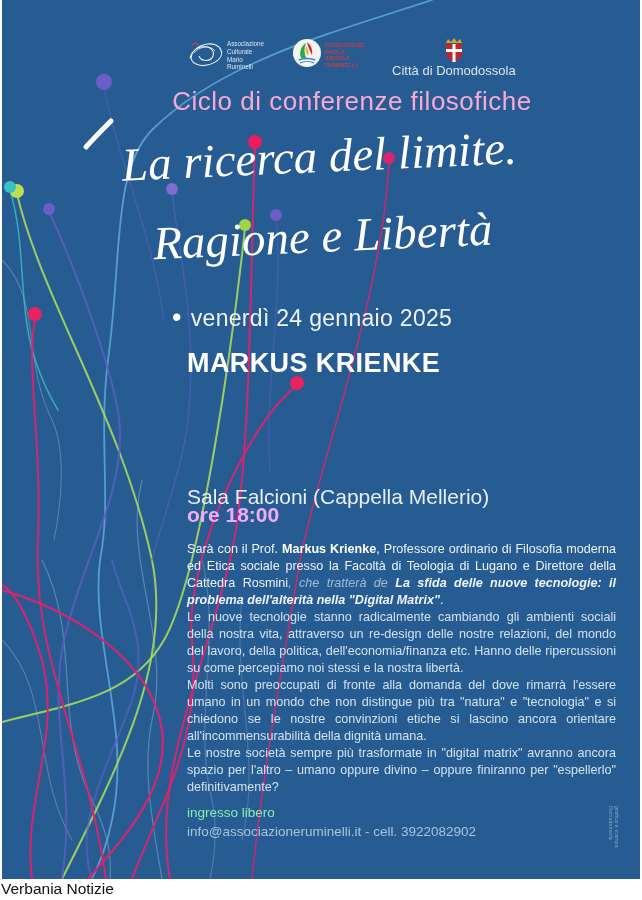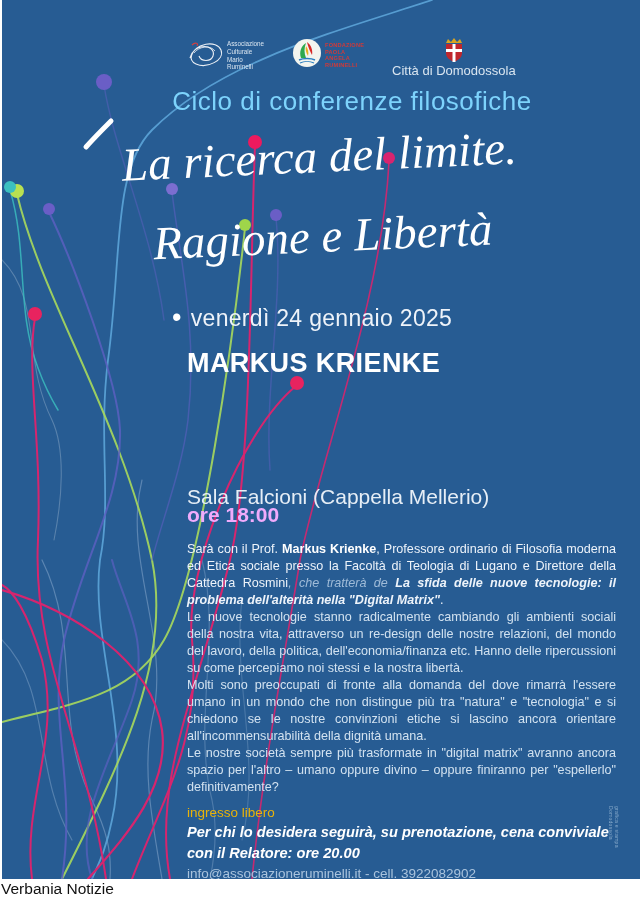--- a/index.html
+++ b/index.html
@@ -19,21 +19,21 @@
   .logo-assoc .txt{margin-left:2px;margin-top:4px;}
   .logo-assoc .txt div{font-size:6.3px;line-height:7.8px;color:#d9e5f0;}
   .logo-fond{display:flex;align-items:flex-start;margin-top:2px;}
   .logo-fond .txt{margin-left:3px;margin-top:4px;}
   .logo-fond .txt div{font-size:5.6px;line-height:6.6px;font-weight:700;color:#cf3a3a;letter-spacing:.2px;}
   .logo-city{display:flex;flex-direction:column;align-items:center;margin-top:1px;}
   .logo-city .lbl{font-size:13px;color:#d9e5f0;white-space:nowrap;}
 
   .series-title{
     position:absolute;left:60px;top:86px;width:580px;text-align:center;
-    font-size:26px;font-weight:300;color:#7dd3fc;letter-spacing:.5px;
+    font-size:26px;font-weight:300;color:#f9a8d4;letter-spacing:.5px;
   }
   .main-title{
     position:absolute;left:14px;top:116px;width:610px;text-align:center;
     font-family:cursive;font-style:italic;color:#ffffff;
     font-size:47px;line-height:80px;transform:rotate(-2.5deg);
   }
   .date-line{
     position:absolute;left:170px;top:302px;color:#eef3f9;
     font-size:23px;font-weight:300;letter-spacing:.3px;
   }
@@ -48,21 +48,21 @@
     position:absolute;left:185px;top:541px;width:429px;
     font-size:12.6px;line-height:17px;text-align:justify;color:#d2e2f0;
   }
   .description p{margin:0;}
   .t-bright{color:#edf3fa;margin-top:12px;}
   .t-bold{font-weight:700;color:#ffffff;}
   .t-dim{color:#9fbbd8;font-style:italic;}
   .t-talk{font-style:italic;font-weight:700;color:#edf3fa;}
 
   .footer{position:absolute;left:185px;top:803px;width:430px;}
-  .free-entry{font-size:13.5px;line-height:19px;color:#eab308;}
+  .free-entry{font-size:13.5px;line-height:19px;color:#86efac;}
   .dinner{font-size:14.6px;line-height:21px;font-weight:700;font-style:italic;color:#ffffff;}
   .contact{font-size:13.5px;line-height:20px;color:#a9c3dd;}
 
   .vertical-credit{
     position:absolute;left:606px;top:806px;height:72px;overflow:hidden;
     writing-mode:vertical-rl;font-size:5px;letter-spacing:.3px;color:#8fb0cf;opacity:.9;
   }
   .bottom-bar{
     position:absolute;left:0;top:879px;width:642px;height:21px;background:#ffffff;
   }
@@ -187,21 +187,20 @@
     <p>
       <span class="t-bright">Sarà con il Prof. </span><span class="t-bold">Markus Krienke</span><span class="t-bright">, Professore ordinario di Filosofia moderna ed Etica sociale presso la Facoltà di Teologia di Lugano e Direttore della Cattedra Rosmini</span><span class="t-dim">, che tratterà de </span><span class="t-talk">La sfida delle nuove tecnologie: il problema dell'alterità nella "Digital Matrix"</span><span class="t-bright">.</span>
     </p>
     <p>Le nuove tecnologie stanno radicalmente cambiando gli ambienti sociali della nostra vita, attraverso un re-design delle nostre relazioni, del mondo del lavoro, della politica, dell'economia/finanza etc. Hanno delle ripercussioni su come percepiamo noi stessi e la nostra libertà.</p>
     <p>Molti sono preoccupati di fronte alla domanda del dove rimarrà l'essere umano in un mondo che non distingue più tra "natura" e "tecnologia" e si chiedono se le nostre convinzioni etiche si lascino ancora orientare all'incommensurabilità della dignità umana.</p>
     <p>Le nostre società sempre più trasformate in "digital matrix" avranno ancora spazio per l'altro – umano oppure divino – oppure finiranno per "espellerlo" definitivamente?</p>
   </div>
 
   <div class="footer">
     <div class="free-entry">ingresso libero</div>
-    <div class="dinner">Per chi lo desidera seguirà, su prenotazione, cena conviviale con il Relatore: ore 20.00</div>
     <div class="contact">info@associazioneruminelli.it - cell. 3922082902</div>
   </div>
 
   <div class="vertical-credit">grafica e stampa Domodossola</div>
 </div>
 
 <div class="bottom-bar">
   <div class="lbl">Verbania Notizie</div>
 </div>
 

